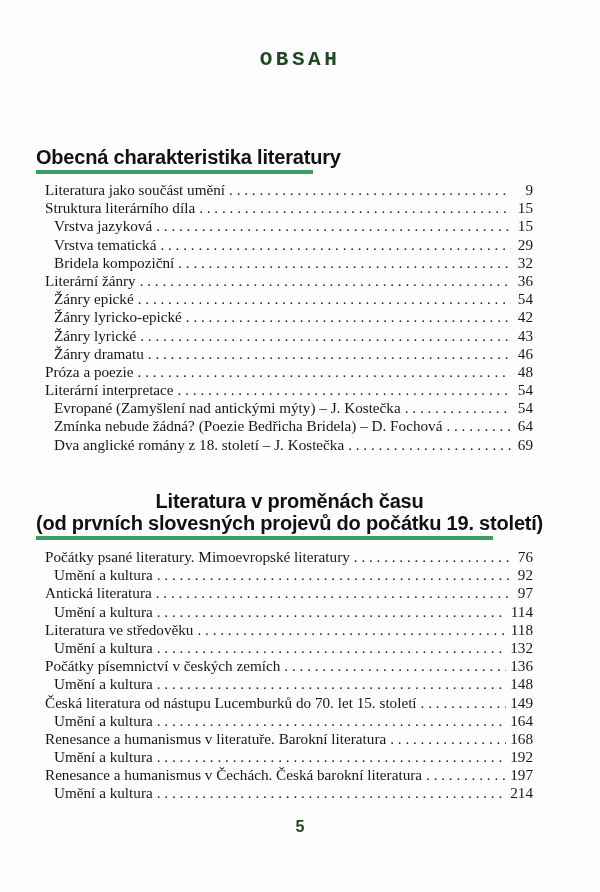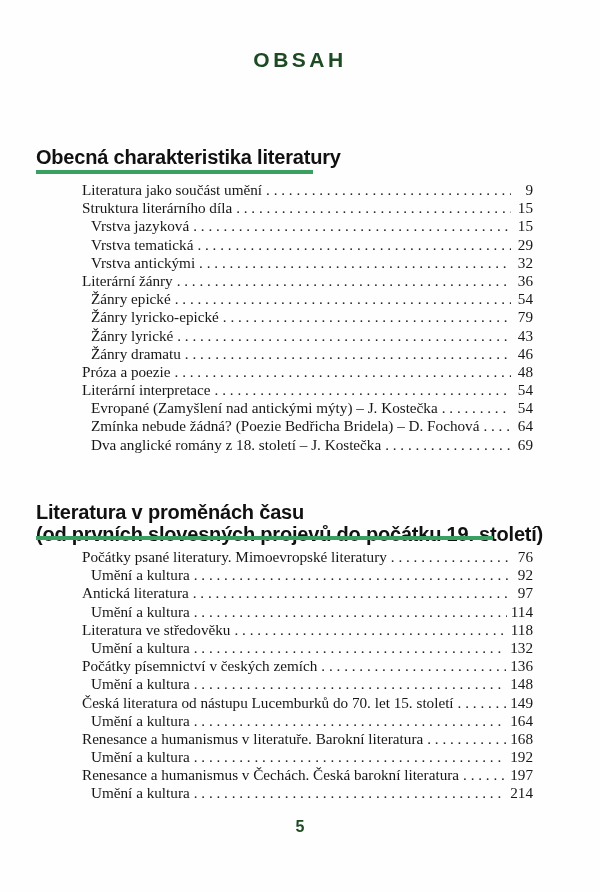--- a/index.html
+++ b/index.html
@@ -2,36 +2,36 @@
 <html><head>
 <meta charset="utf-8">
 <style>
   html, body { margin: 0; padding: 0; }
   body {
     width: 600px; height: 892px; background: #fefefe; position: relative; overflow: hidden;
     font-family: "Liberation Serif", serif; color: #161616;
   }
   .page-title {
     position: absolute; top: 48px; left: 0; width: 600px; text-align: center;
-    font-family: Liberation Sans, sans-serif; font-weight: bold; font-size: 21px;
+    font-family: Liberation Mono, monospace; font-weight: bold; font-size: 21px;
     letter-spacing: 3.5px; color: #1d4a22;
   }
   .section-heading {
     position: absolute; left: 36px;
     font-family: "Liberation Sans", sans-serif; font-weight: bold; font-size: 20px;
     line-height: 22px; color: #111; letter-spacing: -0.2px;
   }
   .rule { position: absolute; left: 36px; height: 4px; background: #3aa061; }
   .toc { position: absolute; left: 45px; width: 488px; }
   .row {
     display: flex; align-items: baseline; height: 18.2px; font-size: 15.2px; line-height: 18px;
     white-space: nowrap;
   }
   .row.lvl1 { padding-left: 9px; }
-  .row .label { flex: 0 0 auto; margin-left: 37px; }
+  .row .label { flex: 0 0 auto; }
   .row .dots {
     flex: 1 1 auto; overflow: hidden; margin: 0 4px; letter-spacing: 3.2px; color: #222;
   }
   .row .dots::before {
     content: ". . . . . . . . . . . . . . . . . . . . . . . . . . . . . . . . . . . . . . . . . . . . . . . . . . . . . . . . . . . . . . . . . . . . . . . . . . . . . . . . . . . . . . . . . . . . . . . .";
     letter-spacing: 0;
   }
   .row .page { flex: 0 0 auto; text-align: right; min-width: 18px; }
   .page-number {
     position: absolute; top: 818px; left: 0; width: 600px; text-align: center;
@@ -63,38 +63,38 @@
       <span class="label">Vrstva jazyková</span>
       <span class="dots"></span>
       <span class="page">15</span>
     </div>
     <div class="row lvl1">
       <span class="label">Vrstva tematická</span>
       <span class="dots"></span>
       <span class="page">29</span>
     </div>
     <div class="row lvl1">
-      <span class="label">Vrstva antickými</span>
+      <span class="label">Bridela kompoziční</span>
       <span class="dots"></span>
       <span class="page">32</span>
     </div>
     <div class="row">
       <span class="label">Literární žánry</span>
       <span class="dots"></span>
       <span class="page">36</span>
     </div>
     <div class="row lvl1">
       <span class="label">Žánry epické</span>
       <span class="dots"></span>
       <span class="page">54</span>
     </div>
     <div class="row lvl1">
       <span class="label">Žánry lyricko-epické</span>
       <span class="dots"></span>
-      <span class="page">79</span>
+      <span class="page">42</span>
     </div>
     <div class="row lvl1">
       <span class="label">Žánry lyrické</span>
       <span class="dots"></span>
       <span class="page">43</span>
     </div>
     <div class="row lvl1">
       <span class="label">Žánry dramatu</span>
       <span class="dots"></span>
       <span class="page">46</span>
@@ -119,21 +119,21 @@
       <span class="dots"></span>
       <span class="page">64</span>
     </div>
     <div class="row lvl1">
       <span class="label">Dva anglické romány z 18. století – J. Kostečka</span>
       <span class="dots"></span>
       <span class="page">69</span>
     </div>
   </div>
 
-<div class="section-heading" style="top:501px;">
+<div class="section-heading" style="top:490px;text-align:center;">
   <div>Literatura v proměnách času</div>
   <div>(od prvních slovesných projevů do počátku 19. století)</div>
 </div>
 <div class="rule" style="top:536px; width:457px;"></div>
 
 <div class="toc" style="top:548px;" id="toc1">
     <div class="row">
       <span class="label">Počátky psané literatury. Mimoevropské literatury</span>
       <span class="dots"></span>
       <span class="page">76</span>

